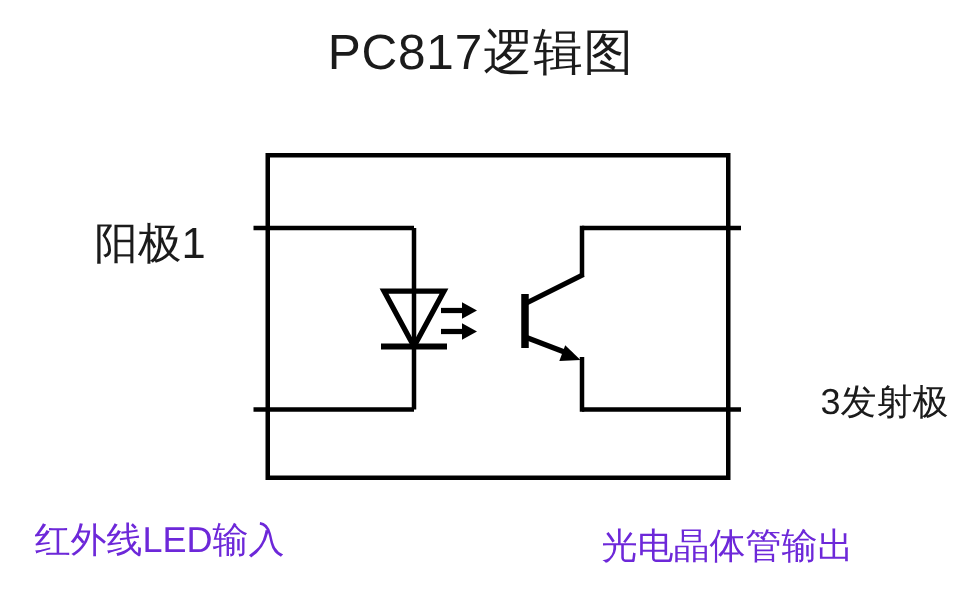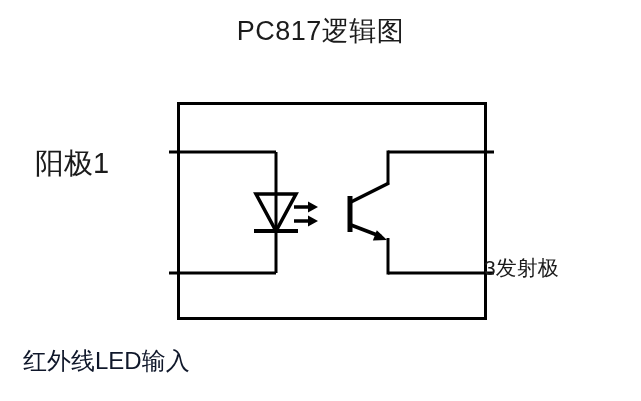--- a/index.html
+++ b/index.html
@@ -14,50 +14,51 @@
     height: 401px;
     background: #ffffff;
     overflow: hidden;
   }
   .diagram-title {
     position: absolute;
     left: 0;
     top: 13px;
     width: 100%;
     text-align: center;
-    font-size: 27px;
+    font-size: 33px;
     font-weight: 400;
     color: #1b1b1b;
     letter-spacing: 0.5px;
     white-space: nowrap;
   }
   .schematic-svg {
     position: absolute;
     left: 0;
     top: 0;
     width: 641px;
     height: 401px;
   }
   .pin-label {
     position: absolute;
     color: #1b1b1b;
     white-space: nowrap;
     line-height: 1;
+    margin-left: 28px;
   }
   .pin-anode    { left: 35px;  top: 149px; font-size: 29px; }
   .pin-cathode  { left: 35px;  top: 258px; font-size: 29px; }
   .pin-collector{ left: 500px; top: 148px; font-size: 28px; }
-  .pin-emitter  { left: 484px; top: 257px; font-size: 21px; }
+  .pin-emitter  { left: 519px; top: 257px; font-size: 24px; }
   .muted-number {
     color: #5f5f5f;
     margin-left: 9px;
   }
   .caption {
     position: absolute;
-    color: #0f172a;
+    color: #6d28d9;
     font-size: 24px;
     line-height: 1;
     white-space: nowrap;
   }
   .caption-input  { left: 23px;  top: 349px; }
   .caption-output { left: 401px; top: 353px; }
 </style>
 </head>
 <body>
 
@@ -103,14 +104,15 @@
   </svg>
 
   <div class="pin-label pin-anode">阳极1</div>
 
 
 
   <div class="pin-label pin-emitter">3发射极</div>
 
   <div class="caption caption-input">红外线LED输入</div>
 
+  <div class="caption caption-output">光电晶体管输出</div>
 
 </div>
 
 </body></html>

